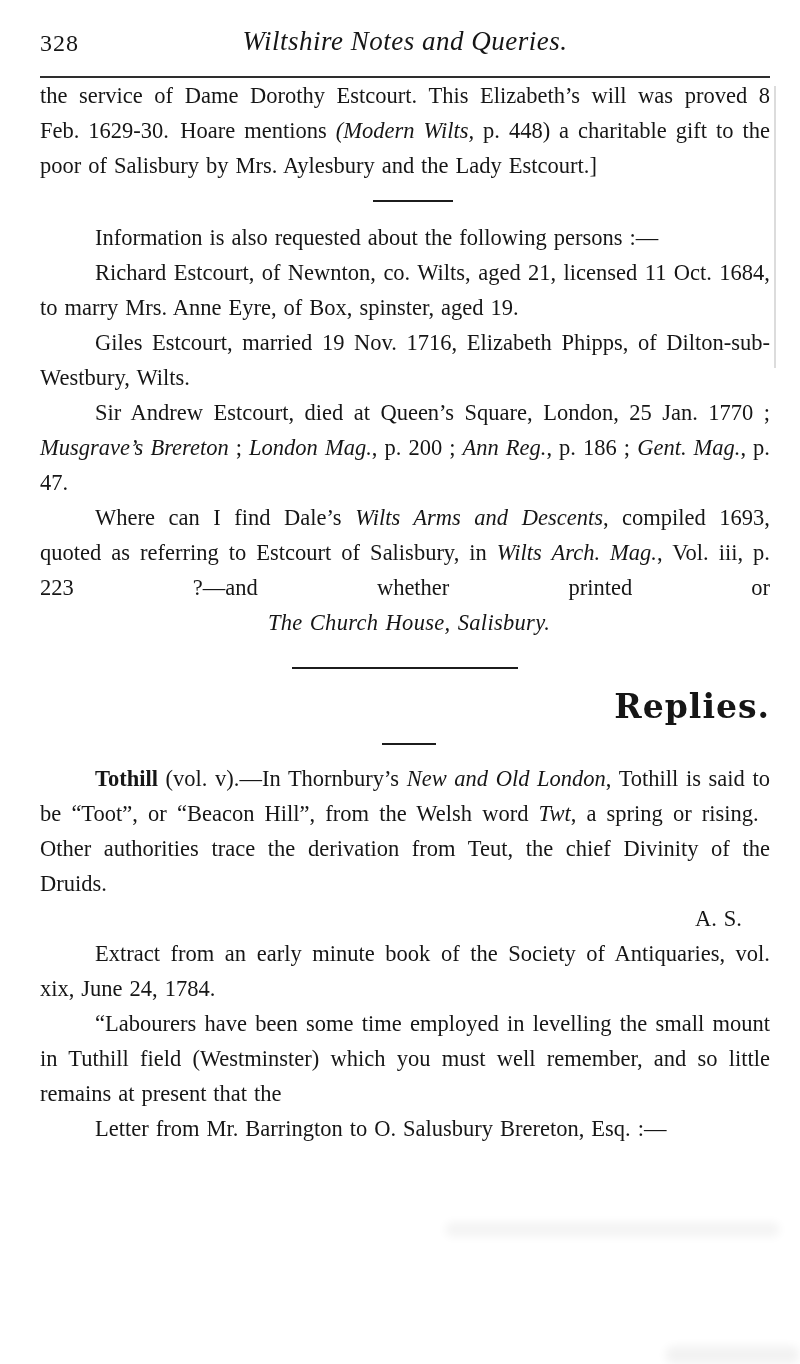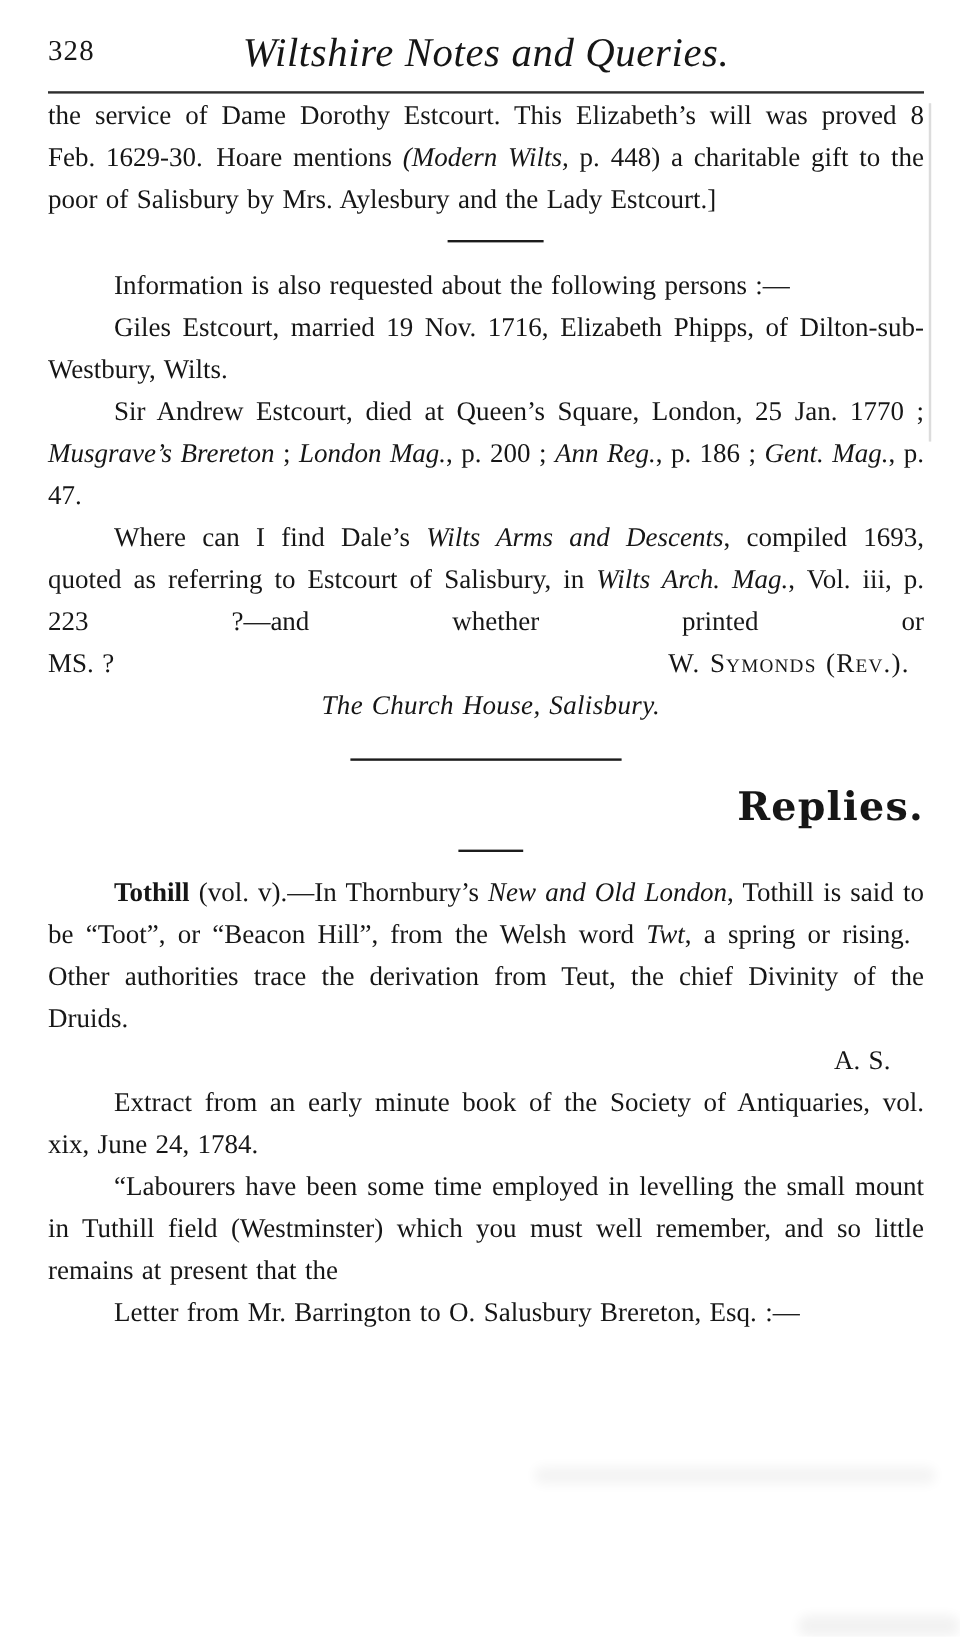--- a/index.html
+++ b/index.html
@@ -12,21 +12,21 @@
     overflow:hidden;
   }
   .page { padding:22px 30px 0 40px; position:relative; }
   .header { position:relative; height:42px; }
   .page-num {
     position:absolute; left:0; top:8px;
     font-size:24px; letter-spacing:1px;
   }
   .running-title {
     text-align:center; font-style:italic;
-    font-size:34px; padding-top:4px; letter-spacing:0.5px;
+    font-size:27px; padding-top:4px; letter-spacing:0.5px;
   }
   .header-rule { height:2px; background:#2e2e2e; margin-top:12px; }
   .page-body {
     font-size:22.5px; line-height:35px;
     text-align:justify;
     word-spacing:0.06em;
   }
   .page-body p { margin:0; }
   .para.indent { text-indent:55px; }
   .it { font-style:italic; }
@@ -69,27 +69,24 @@
 <div class="page">
   <div class="header">
     <span class="page-num">328</span>
     <div class="running-title">Wiltshire Notes and Queries.</div>
   </div>
   <div class="header-rule"></div>
   <div class="page-body">
       <p class="para"><span>the service of Dame Dorothy Estcourt. This Elizabeth’s will was proved 8 Feb. 1629-30. Hoare mentions </span><span class="it">(Modern Wilts,</span><span> p. 448) a charitable gift to the poor of Salisbury by Mrs. Aylesbury and the Lady Estcourt.]</span></p>
       <div class="divider short1"></div>
       <p class="para indent"><span>Information is also requested about the following persons :—</span></p>
+      <p class="para indent"><span>Richard Estcourt, of Newnton, co. Wilts, aged 21, licensed 11 Oct. 1684, to marry Mrs. Anne Eyre, of Box, spinster, aged 19.</span></p>
       <p class="para indent"><span>Giles Estcourt, married 19 Nov. 1716, Elizabeth Phipps, of Dilton-sub-Westbury, Wilts.</span></p>
       <p class="para indent"><span>Sir Andrew Estcourt, died at Queen’s Square, London, 25 Jan. 1770 ; </span><span class="it">Musgrave’s Brereton</span><span> ; </span><span class="it">London Mag.</span><span>, p. 200 ; </span><span class="it">Ann Reg.</span><span>, p. 186 ; </span><span class="it">Gent. Mag.</span><span>, p. 47.</span></p>
       <p class="para indent justify-last"><span>Where can I find Dale’s </span><span class="it">Wilts Arms and Descents</span><span>, compiled 1693, quoted as referring to Estcourt of Salisbury, in </span><span class="it">Wilts Arch. Mag.</span><span>, Vol. iii, p. 223 ?—and whether printed or</span></p>
-      <div class="sig-row">
-        <span>MS. ?</span>
-        <span class="signature">W. Symonds (Rev.).</span>
-      </div>
       <p class="para address">The Church House, Salisbury.</p>
       <div class="divider medium"></div>
       <h2 class="replies-heading">Replies.</h2>
       <div class="divider short2"></div>
       <p class="para indent"><span class="bold">Tothill</span><span> (vol. v).—In Thornbury’s </span><span class="it">New and Old London</span><span>, Tothill is said to be “Toot”, or “Beacon Hill”, from the Welsh word </span><span class="it">Twt</span><span>, a spring or rising. Other authorities trace the derivation from Teut, the chief Divinity of the Druids.</span></p>
       <p class="right-line">A. S.</p>
       <p class="para indent"><span>Extract from an early minute book of the Society of Antiquaries, vol. xix, June 24, 1784.</span></p>
       <p class="para indent"><span>“Labourers have been some time employed in levelling the small mount in Tuthill field (Westminster) which you must well remember, and so little remains at present that the</span></p>
       <p class="para indent"><span>Letter from Mr. Barrington to O. Salusbury Brereton, Esq. :—</span></p>
     </div>

